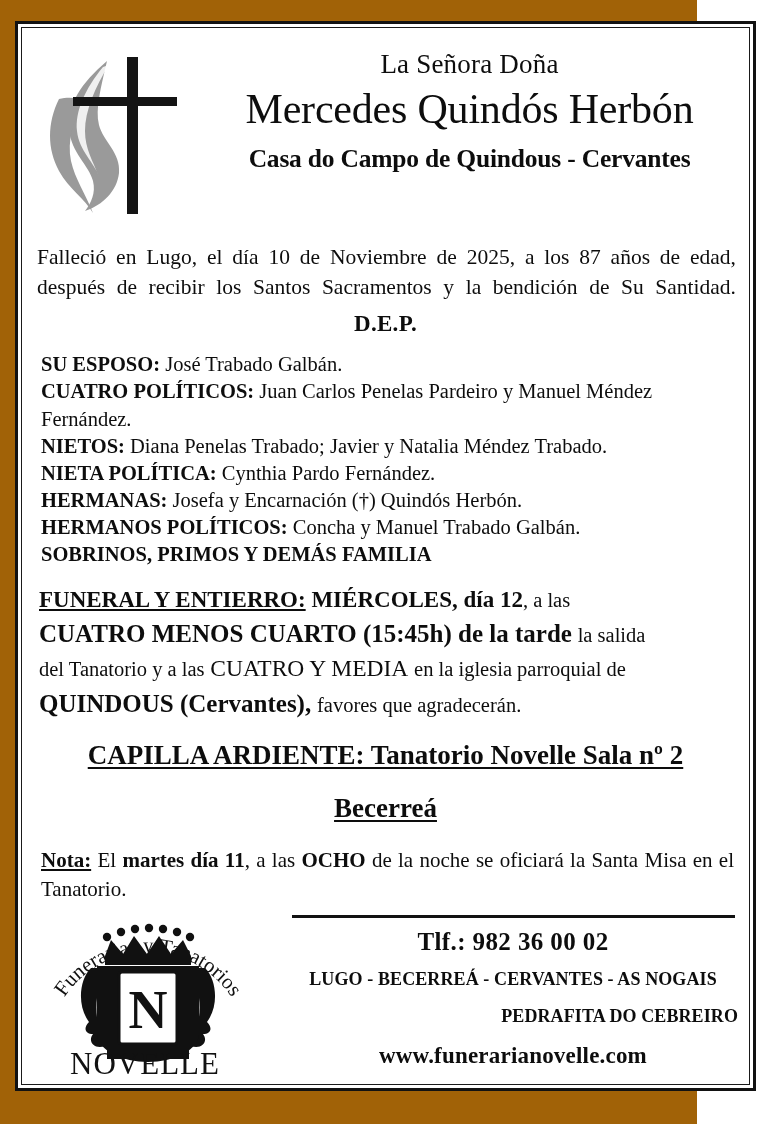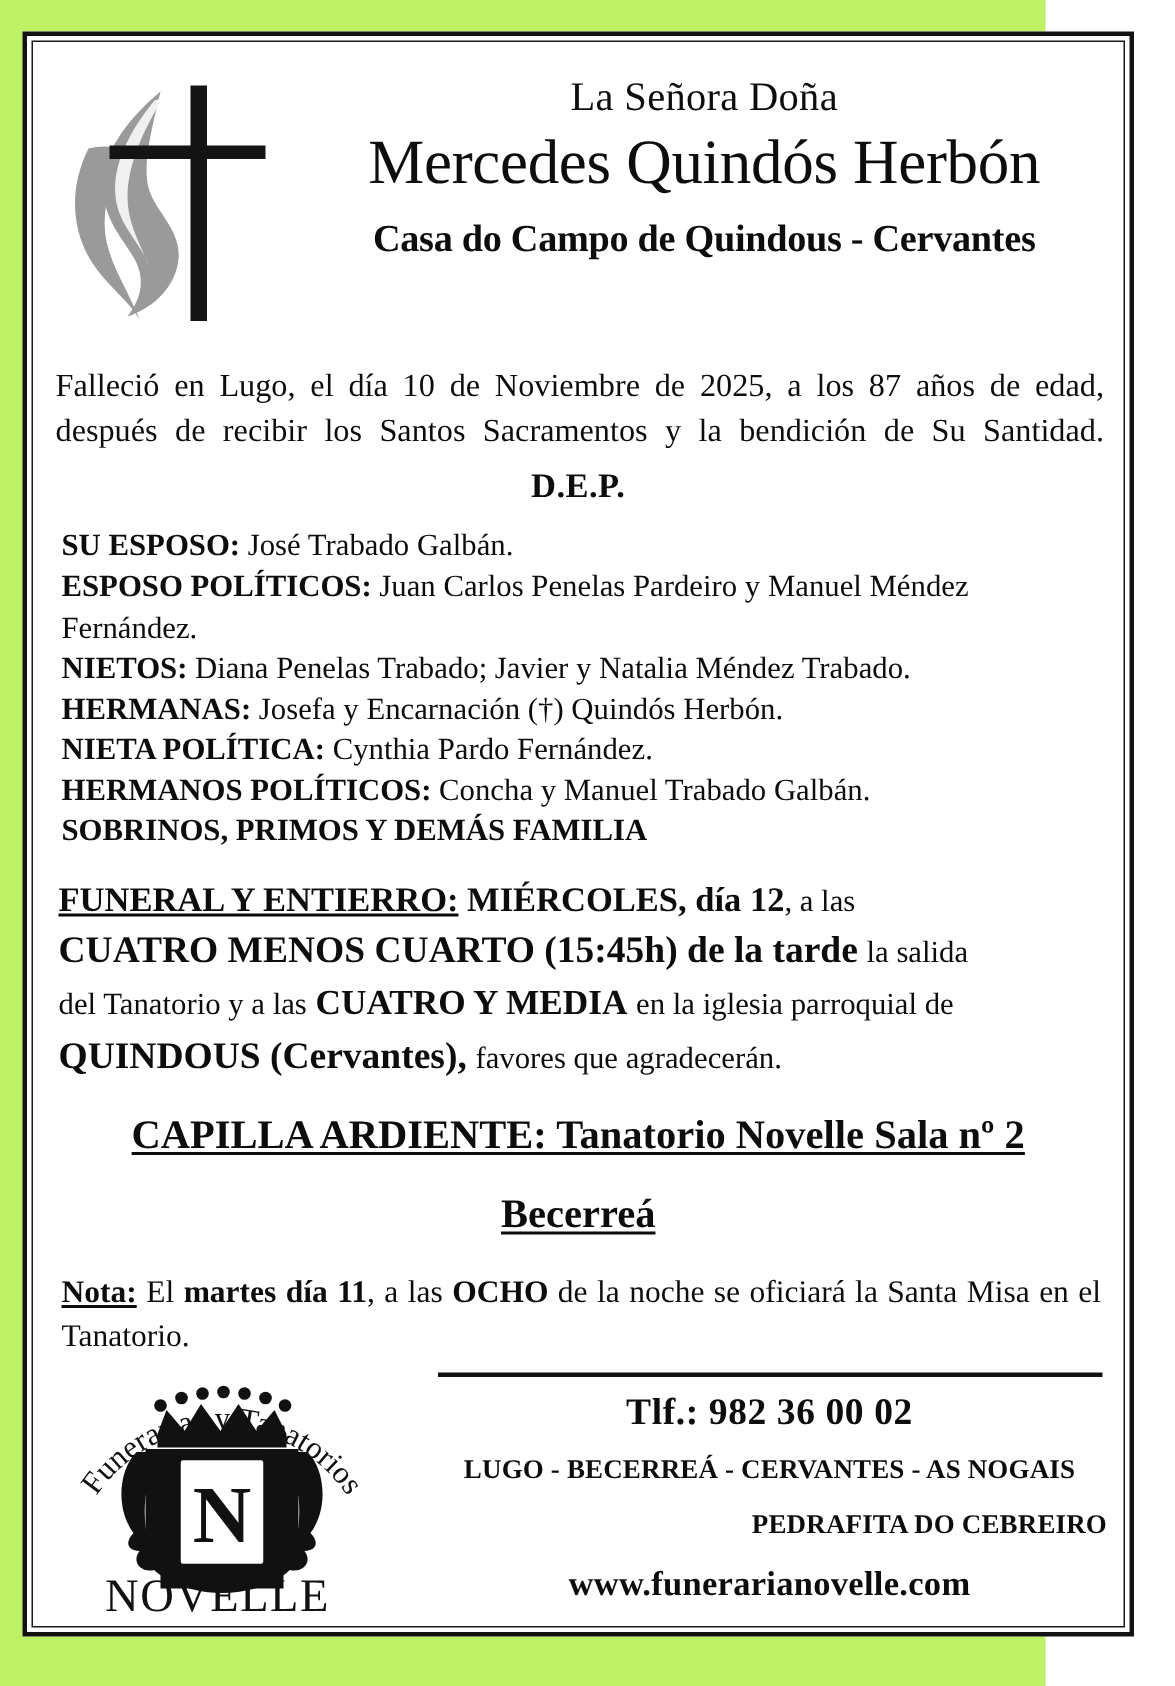--- a/index.html
+++ b/index.html
@@ -15,21 +15,21 @@
     font-family: "Liberation Serif", "DejaVu Serif", serif;
     color: #0d0d0d;
     overflow: hidden;
   }
 
   
   .page {
     position: absolute;
     left: 0; top: 0;
     width: 697px; height: 1124px;
-    background: #bef264;
+    background: #a16207;
   }
   .frame-outer {
     position: absolute;
     left: 15px; top: 21px;
     width: 741px; height: 1070px;
     border: 3px solid #121212;
     box-sizing: border-box;
     background: #ffffff;
   }
   .frame-inner {
@@ -127,21 +127,21 @@
     padding-left: 12px;
     padding-right: 6px;
     font-size: 23px;
     line-height: 1.44;
   }
   .funeral .line { margin: 0; }
   .fn-strong { font-weight: bold; }
   .fn-u { font-weight: bold; text-decoration: underline; text-underline-offset: 2px; }
   .fn-reg { font-weight: normal; font-size: 20.5px; }
   .fn-big { font-weight: bold; font-size: 25px; }
-  .fn-med { font-weight: bold; font-size: 23.5px; }
+  .fn-med { font-weight: normal; font-size: 23.5px; }
 
   
   .capilla {
     margin-top: 16px;
     text-align: center;
     font-size: 27px;
     font-weight: bold;
     line-height: 1.3;
   }
   .capilla .cap-line {
@@ -259,34 +259,34 @@
 
     <div class="notice">Falleció en Lugo, el día 10 de Noviembre de 2025, a los 87 años de edad, después de recibir los Santos Sacramentos y la bendición de Su Santidad.</div>
     <div class="dep">D.E.P.</div>
 
     <div class="relatives">
       <p class="rel-line">
         <span class="rel-label">SU ESPOSO:</span>
         <span>José Trabado Galbán.</span>
       </p>
       <p class="rel-line">
-        <span class="rel-label">ESPOSO POLÍTICOS:</span>
+        <span class="rel-label">CUATRO POLÍTICOS:</span>
         <span>Juan Carlos Penelas Pardeiro y Manuel Méndez Fernández.</span>
       </p>
       <p class="rel-line">
         <span class="rel-label">NIETOS:</span>
         <span>Diana Penelas Trabado; Javier y Natalia Méndez Trabado.</span>
       </p>
       <p class="rel-line">
+        <span class="rel-label">NIETA POLÍTICA:</span>
+        <span>Cynthia Pardo Fernández.</span>
+      </p>
+      <p class="rel-line">
         <span class="rel-label">HERMANAS:</span>
         <span>Josefa y Encarnación (†) Quindós Herbón.</span>
-      </p>
-      <p class="rel-line">
-        <span class="rel-label">NIETA POLÍTICA:</span>
-        <span>Cynthia Pardo Fernández.</span>
       </p>
       <p class="rel-line">
         <span class="rel-label">HERMANOS POLÍTICOS:</span>
         <span>Concha y Manuel Trabado Galbán.</span>
       </p>
       <p class="rel-line">
         <span class="rel-all-bold">SOBRINOS, PRIMOS Y DEMÁS FAMILIA</span>
       </p>
     </div>
 

